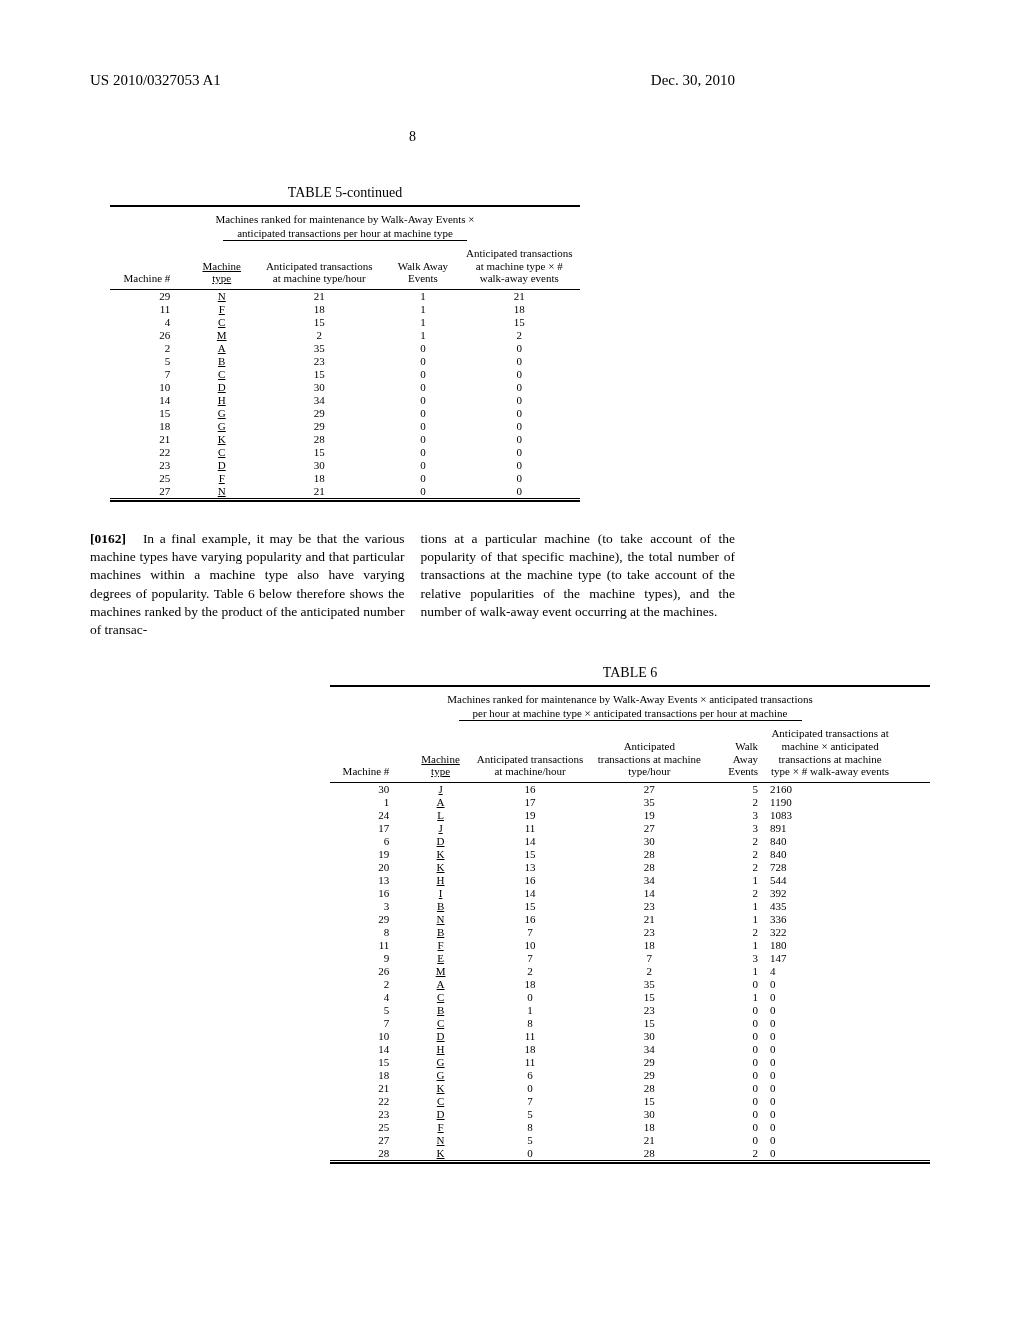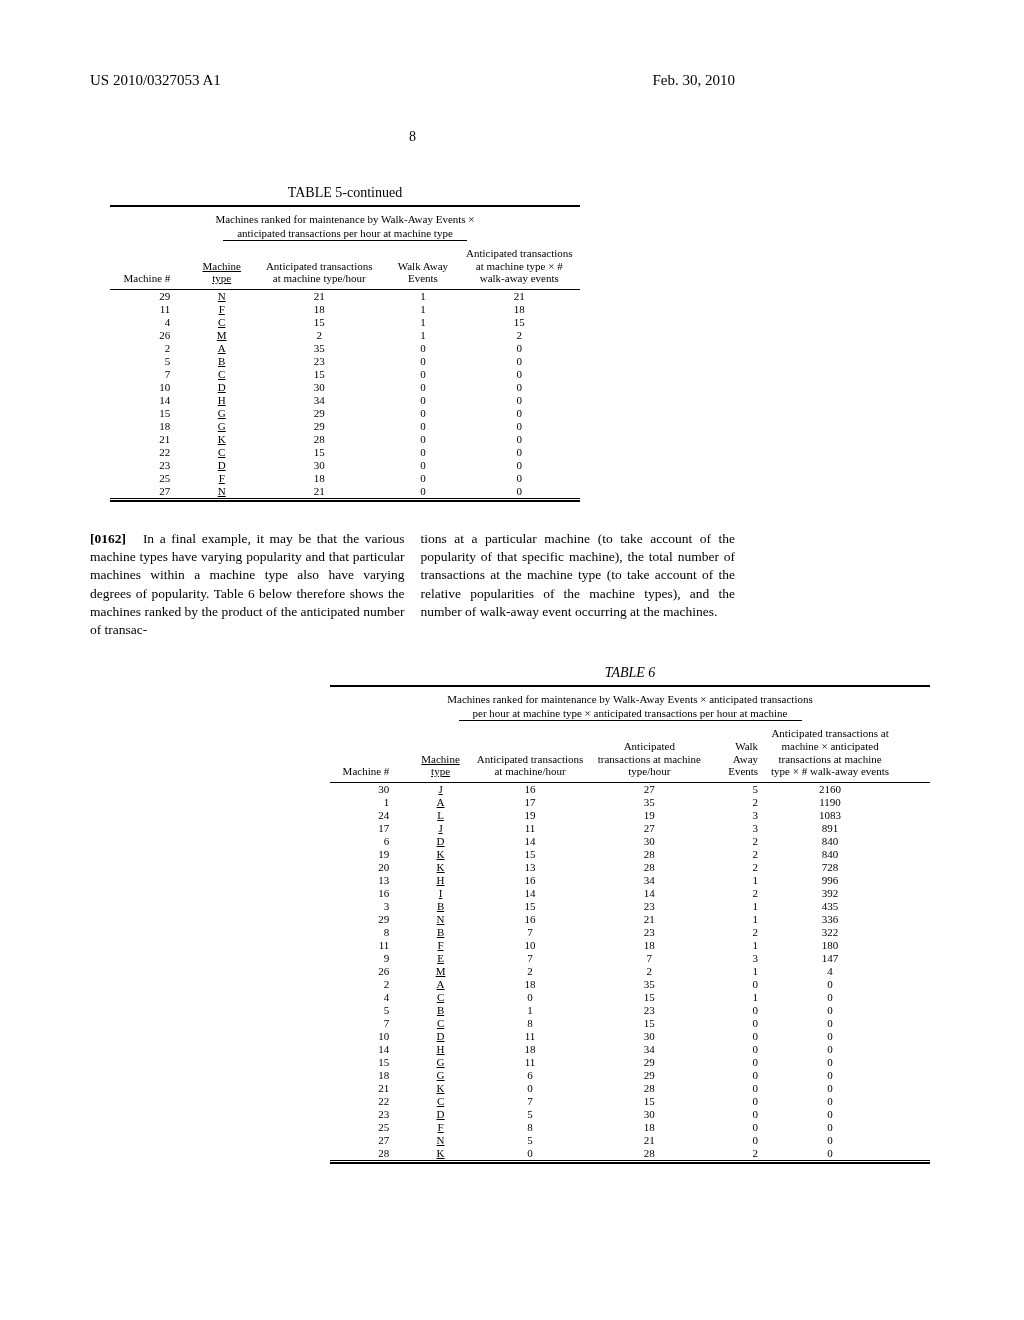--- a/index.html
+++ b/index.html
@@ -63,21 +63,21 @@
   .hr-thick { border-top: 2px solid #000; }
   .hr-thin  { border-top: 1px solid #000; }
   .t5 .c1, .t6 .c1 { text-align: right; padding-right: 22px; width: 60px;}
   .t5 .c2, .t6 .c2 { text-align: center; width: 50px; text-decoration: underline;}
   .t5 .c3 { text-align: center; width: 150px;}
   .t5 .c4 { text-align: center; width: 70px;}
   .t5 .c5 { text-align: center; width: 130px;}
   .t6 .c3 { text-align: center; width: 130px;}
   .t6 .c4 { text-align: center; width: 130px;}
   .t6 .c5 { text-align: right; width: 50px;}
-  .t6 .c6 { text-align: center; padding-right: 40px; width: 150px;}
+  .t6 .c6 { text-align: left; padding-right: 40px; width: 150px;}
   .body-text {
     font-size: 13.5px;
     line-height: 1.35;
     text-align: justify;
   }
   .two-col {
     display: flex;
     gap: 16px;
     margin-top: 26px;
     margin-bottom: 26px;
@@ -85,21 +85,21 @@
   .col { flex: 1; }
   .para-num { font-weight: bold; }
 </style>
 </head>
 <body>
 
 <div class="page">
 
   <div class="header-row">
     <div>US 2010/0327053 A1</div>
-    <div>Feb. 30, 2010</div>
+    <div>Dec. 30, 2010</div>
   </div>
 
   <div class="page-number">8</div>
 
   <div class="t5-wrap">
     <div class="table-caption" style="width:470px;">TABLE 5-continued</div>
     <table class="t5">
       <tbody>
           <tr>
             <td colspan="5" class="hr-thick" style="padding:0;height:2px;"></td>
@@ -246,21 +246,21 @@
   <div class="two-col body-text">
     <div class="col">
       <span class="para-num">[0162]</span>&nbsp;&nbsp;&nbsp;<span>In a final example, it may be that the various machine types have varying popularity and that particular machines within a machine type also have varying degrees of popularity. Table 6 below therefore shows the machines ranked by the product of the anticipated number of transac-</span>
     </div>
     <div class="col">
       <span>tions at a particular machine (to take account of the popularity of that specific machine), the total number of transactions at the machine type (to take account of the relative popularities of the machine types), and the number of walk-away event occurring at the machines.</span>
     </div>
   </div>
 
   <div class="t6-wrap">
-    <div class="table-caption" style="width:600px;font-style:italic;">TABLE 6</div>
+    <div class="table-caption" style="width:600px;">TABLE 6</div>
     <table class="t6">
       <tbody>
           <tr>
             <td colspan="6" class="hr-thick" style="padding:0;height:2px;"></td>
           </tr>
       <tr>
             <td colspan="6" style="padding:4px 0 0 0;">
         <div class="table-subcaption">Machines ranked for maintenance by Walk-Away Events × anticipated transactions</div>
         <div class="table-subcaption" style="border-bottom:1px solid #000; display:inline-block; padding:0 14px 1px 14px;">per hour at machine type × anticipated transactions per hour at machine</div>
       </td>
@@ -330,21 +330,21 @@
             <td class="c4">28</td>
             <td class="c5">2</td>
             <td class="c6">728</td>
           </tr>
           <tr>
             <td class="c1">13</td>
             <td class="c2">H</td>
             <td class="c3">16</td>
             <td class="c4">34</td>
             <td class="c5">1</td>
-            <td class="c6">996</td>
+            <td class="c6">544</td>
           </tr>
           <tr>
             <td class="c1">16</td>
             <td class="c2">I</td>
             <td class="c3">14</td>
             <td class="c4">14</td>
             <td class="c5">2</td>
             <td class="c6">392</td>
           </tr>
           <tr>

